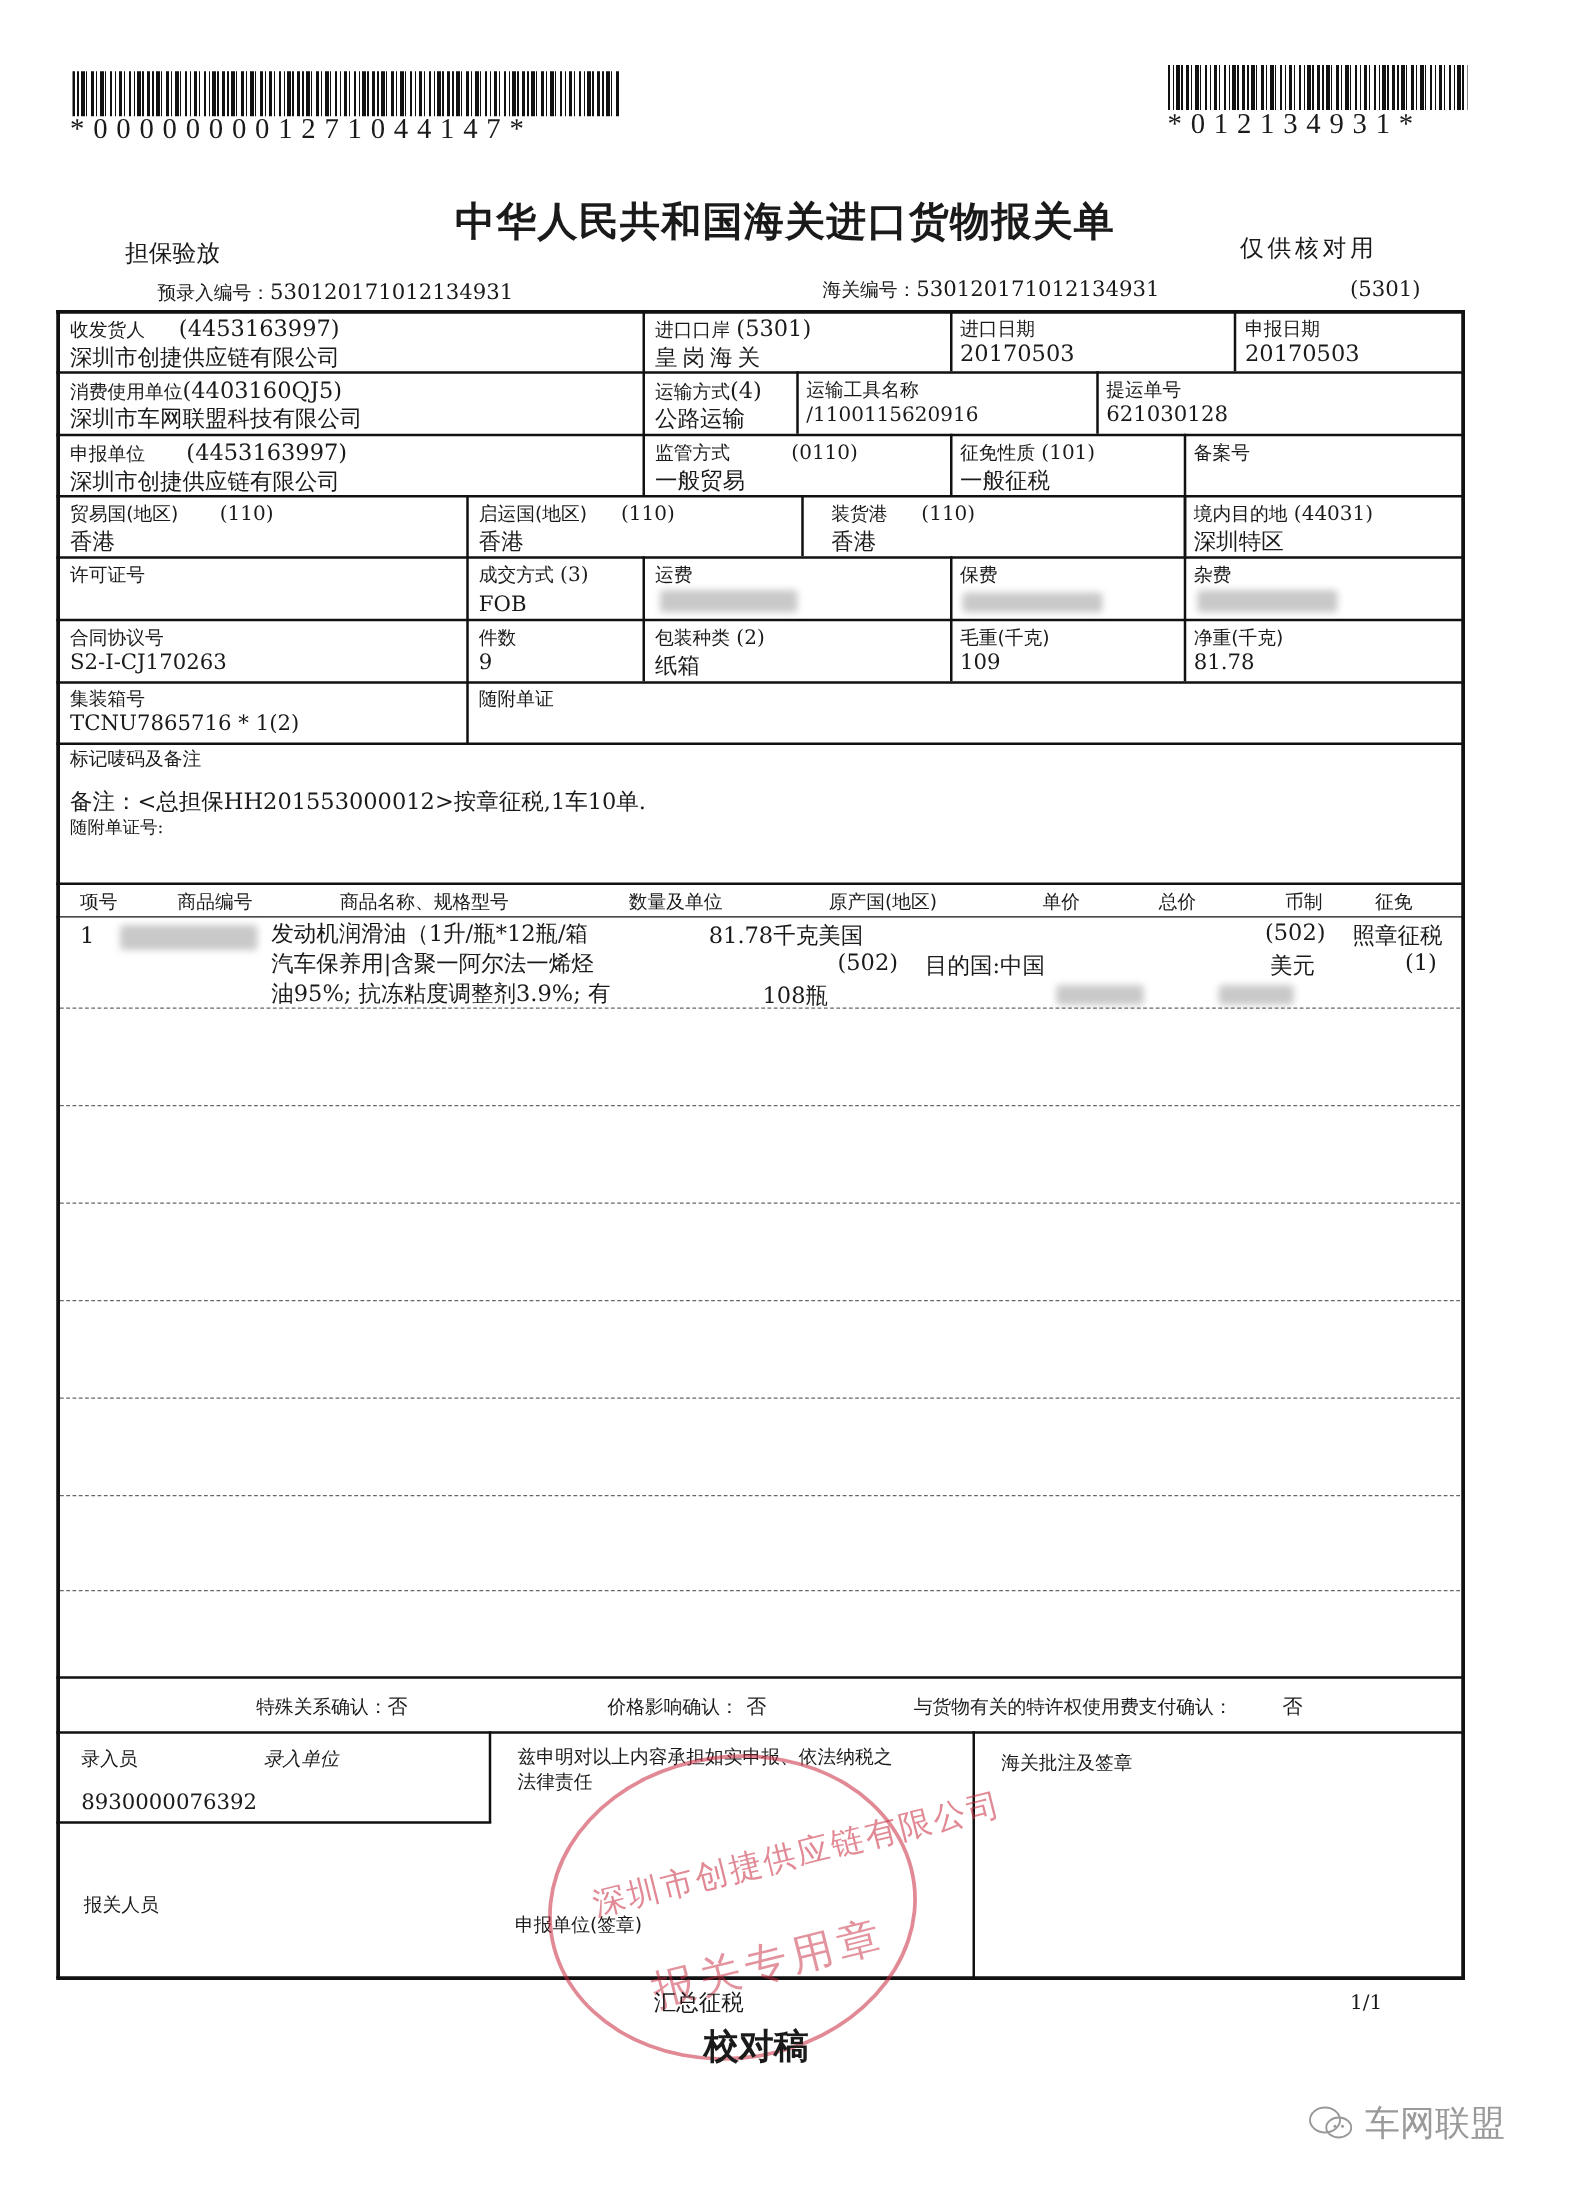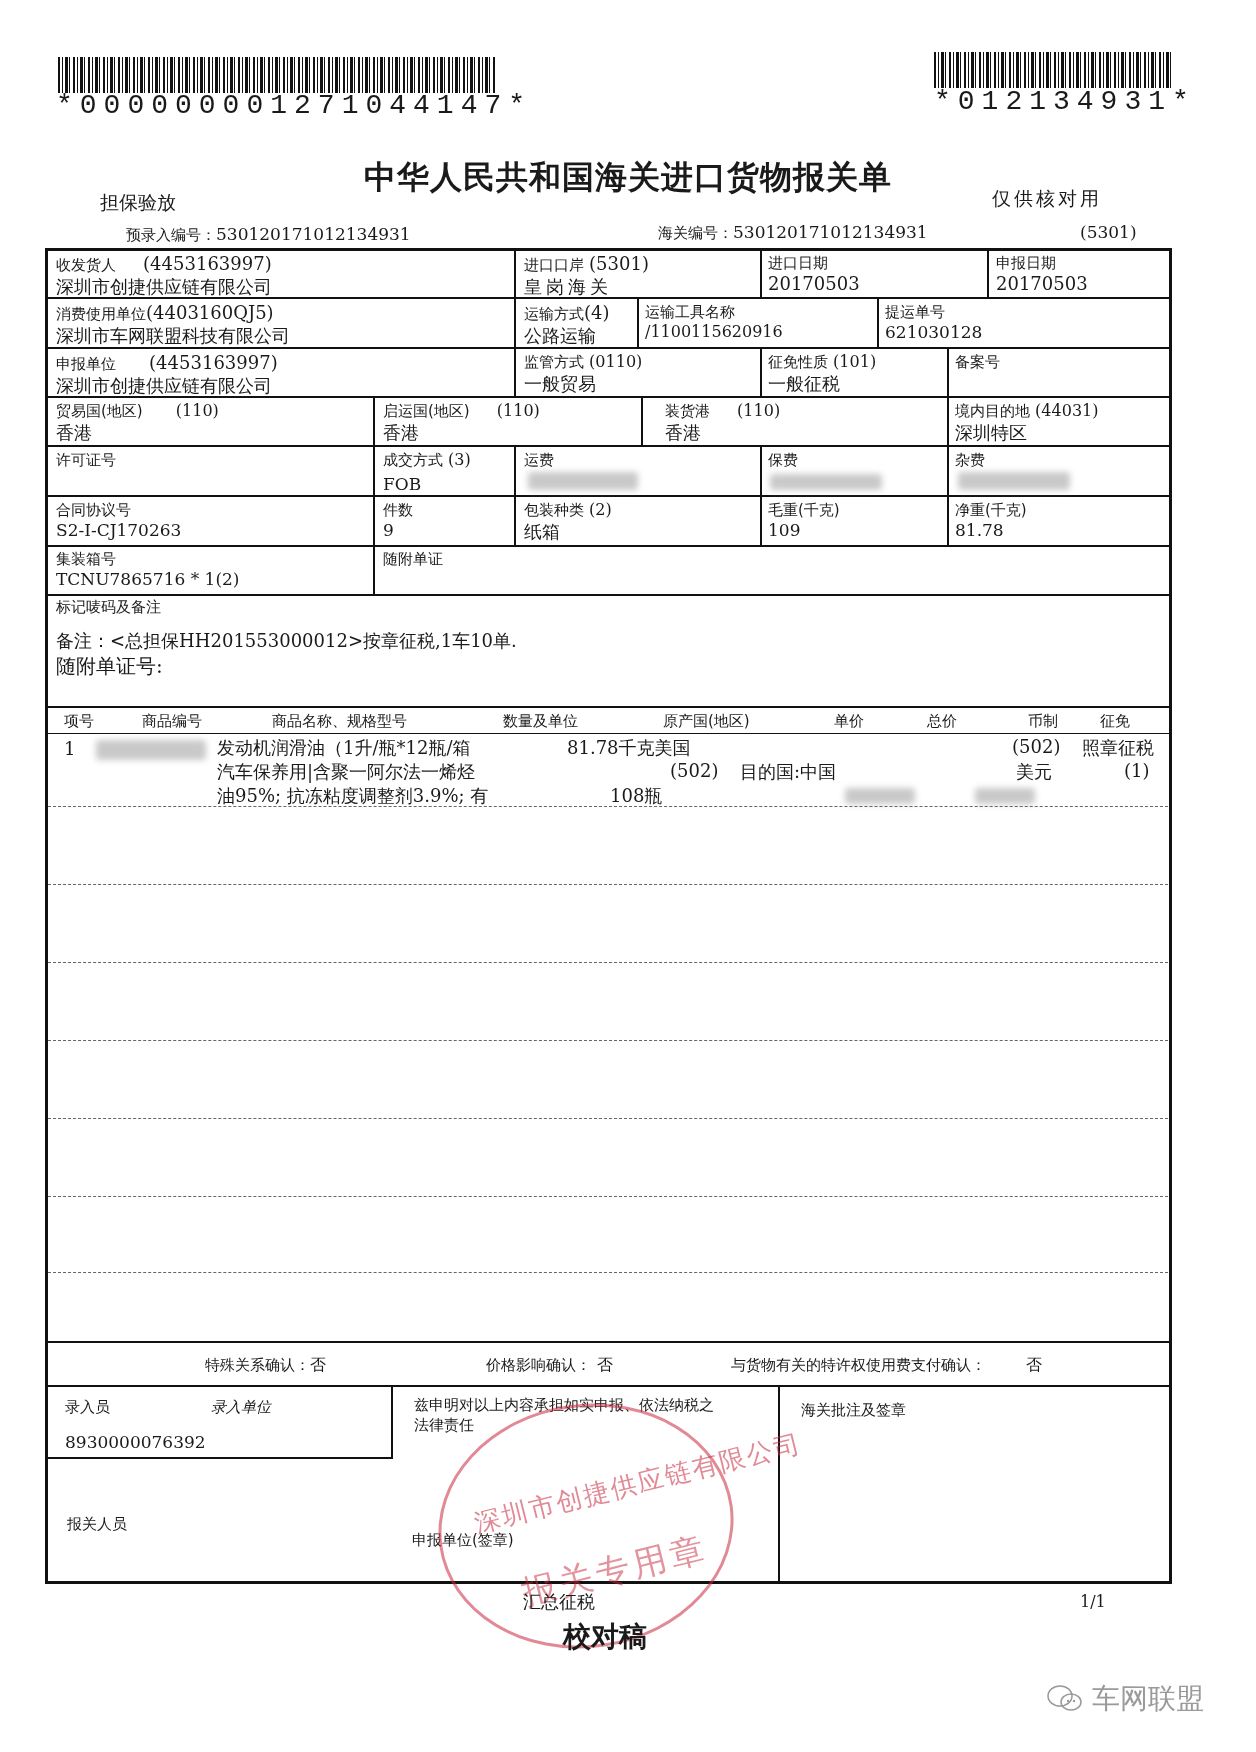--- a/index.html
+++ b/index.html
@@ -1,20 +1,20 @@
 <!DOCTYPE html>
 <html><head>
 <meta charset="utf-8">
 <style>
   html,body{margin:0;padding:0;background:#fff;}
   body{width:1256px;height:1752px;position:relative;overflow:hidden;font-family:"DejaVu Serif","Liberation Serif",serif;color:#1a1a1a;}
   .abs{position:absolute;}
   .sans{font-family:"DejaVu Sans","Liberation Sans",sans-serif;}
   .barcode{position:absolute;height:36px;background:repeating-linear-gradient(90deg,#111 0 2px,#fff 2px 4px,#111 4px 5px,#fff 5px 7px,#111 7px 10px,#fff 10px 11px,#111 11px 12px,#fff 12px 15px);}
-  .bctext{position:absolute;font-family:Liberation Mono, monospace;font-size:28px;letter-spacing:7px;text-align:center;}
+  .bctext{position:absolute;font-family:Liberation Serif, serif;font-size:23px;letter-spacing:7px;text-align:center;}
   .title{position:absolute;left:0;width:1256px;top:156px;text-align:center;font-family:"DejaVu Sans","Liberation Sans",sans-serif;font-weight:bold;font-size:32px;letter-spacing:1px;}
   .lbl{font-family:"DejaVu Sans","Liberation Sans",sans-serif;font-size:15px;}
   .val{font-family:"DejaVu Serif","Liberation Serif",serif;font-size:18px;}
   .hl{position:absolute;height:0;border-top:2px solid #111;}
   .vl{position:absolute;width:0;border-left:2px solid #111;}
   .dash{position:absolute;height:0;border-top:1px dashed #666;}
   .cell{position:absolute;}
   .blur{position:absolute;background:#c9c9c9;filter:blur(3px);border-radius:3px;}
   .stamp{position:absolute;border:3px solid rgba(200,40,60,0.55);border-radius:50%;}
 </style>
@@ -105,21 +105,21 @@
   <span class="val" style="font-size:17px;text-align:right;">621030128</span>
 </div>
 
 <div class="cell" style="left:56px;top:352px;">
   <span class="lbl">申报单位</span>
   <span class="val" style="margin-left:28px;">(4453163997)</span><br>
   <span class="val">深圳市创捷供应链有限公司</span>
 </div>
 <div class="cell" style="left:524px;top:352px;">
   <span class="lbl">监管方式</span>
-  <span class="val" style="font-size:16px;">(0110)</span><br>
+  <span class="val" style="margin-left:44px;font-size:16px;">(0110)</span><br>
   <span class="val">一般贸易</span>
 </div>
 <div class="cell" style="left:768px;top:352px;">
   <span class="lbl">征免性质</span>
   <span class="val" style="font-size:16px;">(101)</span><br>
   <span class="val">一般征税</span>
 </div>
 <div class="cell" style="left:955px;top:352px;">
   <span class="lbl">备案号</span>
 </div>
@@ -193,21 +193,21 @@
   <span class="lbl">集装箱号</span><br>
   <span class="val" style="font-size:17px;">TCNU7865716 * 1(2)</span>
 </div>
 <div class="cell" style="left:383px;top:549px;">
   <span class="lbl">随附单证</span>
 </div>
 
 <div class="cell" style="left:56px;top:598px;">
   <div class="lbl">标记唛码及备注</div>
   <div class="val" style="margin-top:12px;font-size:18px;">备注：&lt;总担保HH201553000012&gt;按章征税,1车10单.</div>
-  <div class="val" style="font-size:20px;">随附单证号:</div>
+  <div class="val" style="font-size:14px;">随附单证号:</div>
 </div>
 
 <div class="abs lbl" style="left:64px;top:712px;">项号</div>
 <div class="abs lbl" style="left:142px;top:712px;">商品编号</div>
 <div class="abs lbl" style="left:272px;top:712px;">商品名称、规格型号</div>
 <div class="abs lbl" style="left:503px;top:712px;">数量及单位</div>
 <div class="abs lbl" style="left:663px;top:712px;">原产国(地区)</div>
 <div class="abs lbl" style="left:834px;top:712px;">单价</div>
 <div class="abs lbl" style="left:927px;top:712px;">总价</div>
 <div class="abs lbl" style="left:1028px;top:712px;">币制</div>

